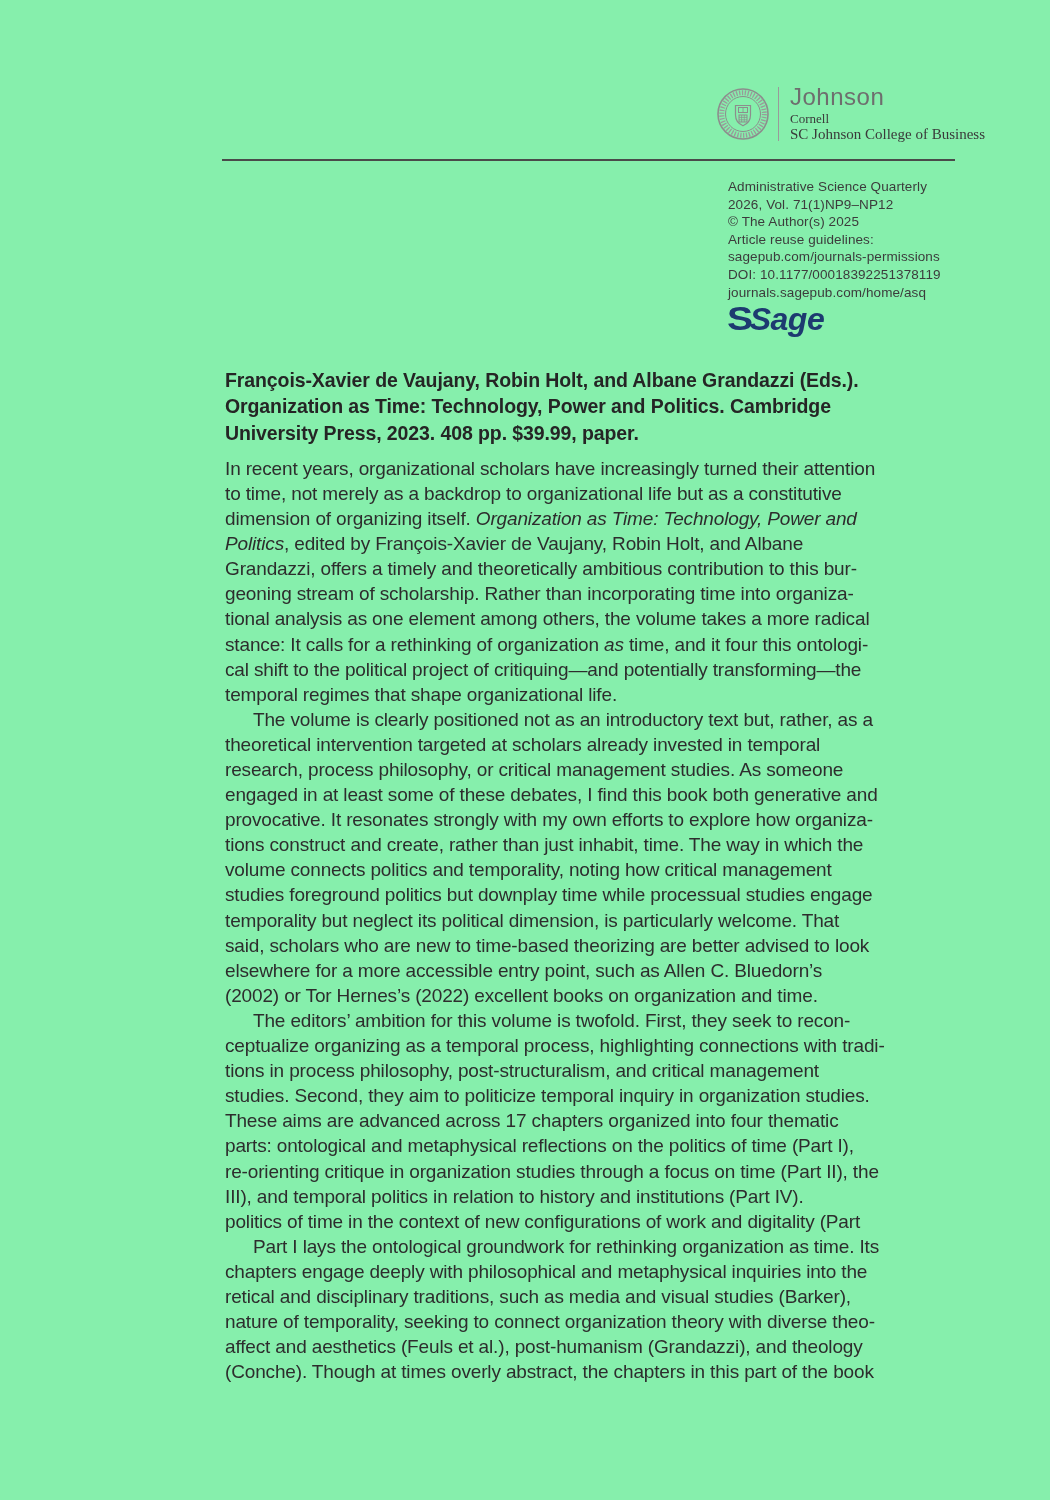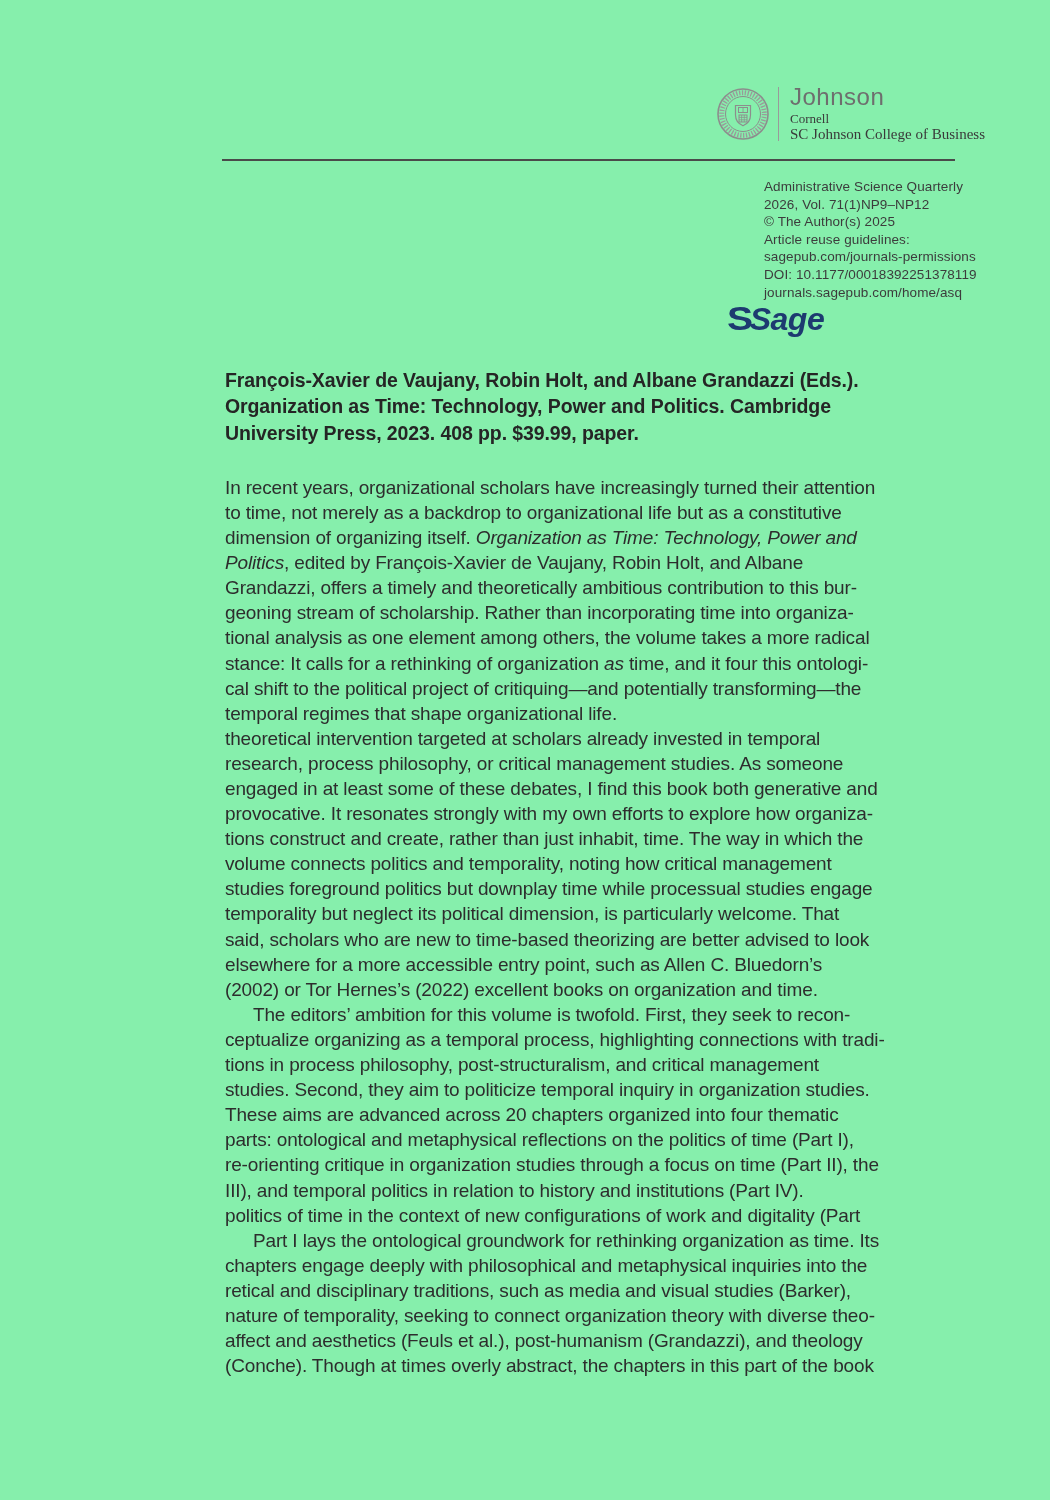--- a/index.html
+++ b/index.html
@@ -64,21 +64,20 @@
 
   
   .journal-meta {
     position: absolute;
     left: 728px;
     top: 178px;
     font-size: 13.5px;
     line-height: 17.6px;
     color: #3c3c3c;
     letter-spacing: 0.1px;
-    margin-left: 36px;
   }
 
   
   .sage-logo {
     position: absolute;
     left: 727px;
     top: 301px;
     display: flex;
     align-items: baseline;
     color: #1d3a70;
@@ -104,21 +103,21 @@
     left: 225px;
     top: 367px;
     width: 734px;
   }
   .book-citation {
     font-weight: 700;
     font-size: 19.5px;
     line-height: 26.3px;
     letter-spacing: -0.1px;
     color: #252525;
-    margin-bottom: 29px;
+    margin-bottom: 10px;
   }
   .review-body {
     font-size: 19px;
     line-height: 25.1px;
     letter-spacing: -0.15px;
     color: #2d2d2d;
   }
   .line { white-space: nowrap; }
   .line.indent { padding-left: 28px; }
   .it { font-style: italic; }
@@ -180,38 +179,39 @@
           <div class="line"><span>dimension of organizing itself. </span><span class="it">Organization as Time: Technology, Power and</span></div>
           <div class="line"><span class="it">Politics</span><span>, edited by François-Xavier de Vaujany, Robin Holt, and Albane</span></div>
           <div class="line"><span>Grandazzi, offers a timely and theoretically ambitious contribution to this bur-</span></div>
           <div class="line"><span>geoning stream of scholarship. Rather than incorporating time into organiza-</span></div>
           <div class="line"><span>tional analysis as one element among others, the volume takes a more radical</span></div>
           <div class="line"><span>stance: It calls for a rethinking of organization </span><span class="it">as</span><span> time, and it four this ontologi-</span></div>
           <div class="line"><span>cal shift to the political project of critiquing—and potentially transforming—the</span></div>
           <div class="line"><span>temporal regimes that shape organizational life.</span></div>
         </div>
         <div>
+          <div class="line indent"><span>The volume is clearly positioned not as an introductory text but, rather, as a</span></div>
           <div class="line"><span>theoretical intervention targeted at scholars already invested in temporal</span></div>
           <div class="line"><span>research, process philosophy, or critical management studies. As someone</span></div>
           <div class="line"><span>engaged in at least some of these debates, I find this book both generative and</span></div>
           <div class="line"><span>provocative. It resonates strongly with my own efforts to explore how organiza-</span></div>
           <div class="line"><span>tions construct and create, rather than just inhabit, time. The way in which the</span></div>
           <div class="line"><span>volume connects politics and temporality, noting how critical management</span></div>
           <div class="line"><span>studies foreground politics but downplay time while processual studies engage</span></div>
           <div class="line"><span>temporality but neglect its political dimension, is particularly welcome. That</span></div>
           <div class="line"><span>said, scholars who are new to time-based theorizing are better advised to look</span></div>
           <div class="line"><span>elsewhere for a more accessible entry point, such as Allen C. Bluedorn’s</span></div>
           <div class="line"><span>(2002) or Tor Hernes’s (2022) excellent books on organization and time.</span></div>
         </div>
         <div>
           <div class="line indent"><span>The editors’ ambition for this volume is twofold. First, they seek to recon-</span></div>
           <div class="line"><span>ceptualize organizing as a temporal process, highlighting connections with tradi-</span></div>
           <div class="line"><span>tions in process philosophy, post-structuralism, and critical management</span></div>
           <div class="line"><span>studies. Second, they aim to politicize temporal inquiry in organization studies.</span></div>
-          <div class="line"><span>These aims are advanced across 20 chapters organized into four thematic</span></div>
+          <div class="line"><span>These aims are advanced across 17 chapters organized into four thematic</span></div>
           <div class="line"><span>parts: ontological and metaphysical reflections on the politics of time (Part I),</span></div>
           <div class="line"><span>re-orienting critique in organization studies through a focus on time (Part II), the</span></div>
           <div class="line"><span>III), and temporal politics in relation to history and institutions (Part IV).</span></div>
           <div class="line"><span>politics of time in the context of new configurations of work and digitality (Part</span></div>
         </div>
         <div>
           <div class="line indent"><span>Part I lays the ontological groundwork for rethinking organization as time. Its</span></div>
           <div class="line"><span>chapters engage deeply with philosophical and metaphysical inquiries into the</span></div>
           <div class="line"><span>retical and disciplinary traditions, such as media and visual studies (Barker),</span></div>
           <div class="line"><span>nature of temporality, seeking to connect organization theory with diverse theo-</span></div>

